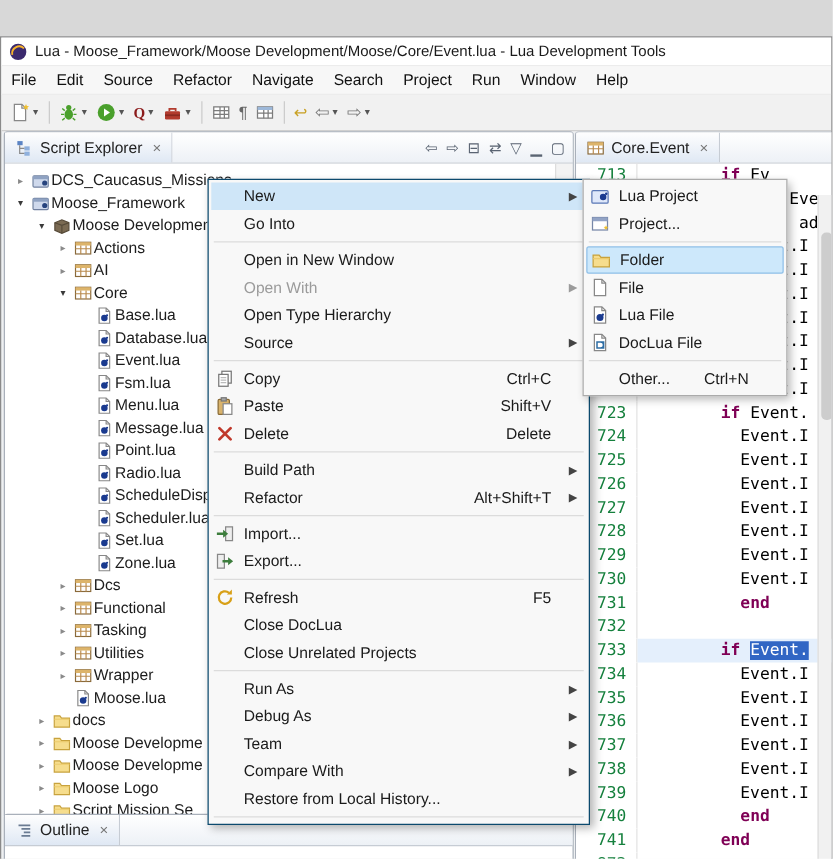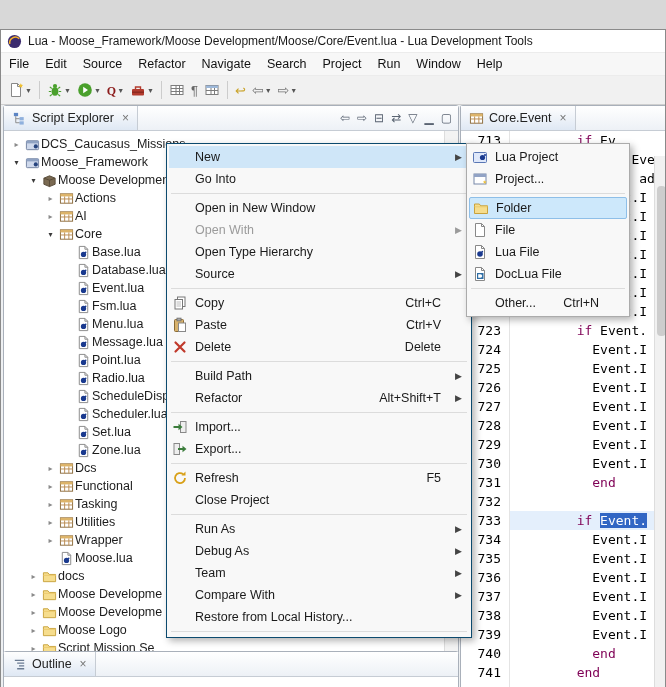--- a/index.html
+++ b/index.html
@@ -32,24 +32,24 @@
   .tree-row{height:18px;display:flex;align-items:center;white-space:nowrap;}
   .chev{width:13px;text-align:center;font-size:8px;color:#8a8a8a;flex:0 0 13px;}
   .chev.exp{color:#3a3a3a;}
   .ticon{width:18px;flex:0 0 18px;display:flex;justify-content:center;}
   .ticon svg{width:15px;height:15px;display:block;}
   .tree-scrollbar{position:absolute;right:0;top:25px;bottom:0;width:13px;background:#f3f3f3;border-left:1px solid #dddddd;}
   .tree-scrollbar .thumb{position:absolute;left:2px;right:2px;top:40px;height:190px;background:#cdcdcd;border-radius:4px;}
   
   .editor{position:absolute;left:0;top:25px;right:0;bottom:0;background:#ffffff;overflow:hidden;font-family:"DejaVu Sans Mono",monospace;font-size:13px;}
   .code-line{display:flex;height:19px;line-height:19px;}
-  .ln{width:40px;flex:0 0 40px;text-align:right;padding-right:8px;color:#000000;background:#ffffff;border-right:1px solid #e4e4e4;user-select:none;}
+  .ln{width:40px;flex:0 0 40px;text-align:right;padding-right:8px;color:#15803d;background:#ffffff;border-right:1px solid #e4e4e4;user-select:none;}
   .ct{white-space:pre;padding-left:4px;flex:1;color:#000;}
   .ct.current{background:var(--linehl,#e4effc);}
-  .kw{color:var(--kw,#7f0055);font-weight:normal;}
+  .kw{color:var(--kw,#7f0055);font-weight:bold;}
   .sel{background:var(--selbg,#3166c4);color:#ffffff;}
   .editor-scrollbar{position:absolute;right:0;top:25px;bottom:0;width:13px;background:#f1f1f1;border-left:1px solid #dddddd;}
   .editor-scrollbar .thumb{position:absolute;left:2px;right:2px;top:30px;height:150px;background:#cdcdcd;border-radius:4px;}
   
   .context-menu{position:absolute;left:165px;top:113px;width:300px;background:#f8f8f8;border:1px solid #0c4a6e;box-shadow:3px 3px 7px rgba(0,0,0,0.3);padding:2px;z-index:50;font-size:12.5px;color:#1a1a1a;}
   .submenu{position:absolute;left:465px;top:113px;width:158px;background:#f8f8f8;border:1px solid #ababab;box-shadow:3px 3px 7px rgba(0,0,0,0.3);padding:2px;z-index:60;font-size:12.5px;color:#1a1a1a;text-align:right;}
   .menu-item{height:22px;display:flex;align-items:center;}
   .menu-item.hl{background:var(--menuhl,#cfe6f8);}
   .menu-item.hl2{background:#cde8fb;border:1px solid #8ebfe8;height:20px;border-radius:2px;}
   .menu-item.disabled{color:#9b9b9b;}
@@ -740,21 +740,21 @@
       </div>
       <div class="menu-item">
         <span class="mi-icon">
           <svg viewBox="0 0 16 16">
             <rect x="2.5" y="2.5" width="9" height="12" rx="1" fill="#d9b36c" stroke="#8a6b35"></rect>
             <rect x="5" y="1.2" width="4" height="2.6" fill="#a8a8a8" stroke="#777"></rect>
             <rect x="6.5" y="6" width="7" height="8.5" fill="#fff" stroke="#888"></rect>
           </svg>
         </span>
         <span class="mi-label">Paste</span>
-        <span class="mi-shortcut">Ctrl+V</span>
+        <span class="mi-shortcut">Shift+V</span>
         <span class="mi-arrow"></span>
       </div>
       <div class="menu-item">
         <span class="mi-icon">
           <svg viewBox="0 0 16 16">
             <path d="M3.5 3.5l9 9M12.5 3.5l-9 9" stroke="#c0392b" stroke-width="2.2" stroke-linecap="round"></path>
           </svg>
         </span>
         <span class="mi-label">Delete</span>
         <span class="mi-shortcut">Delete</span>
@@ -803,21 +803,27 @@
             <path d="M13 8a5 5 0 1 1-1.8-3.8" fill="none" stroke="#d8a018" stroke-width="1.8"></path>
             <path d="M13.5 1.5v4h-4z" fill="#d8a018"></path>
           </svg>
         </span>
         <span class="mi-label">Refresh</span>
         <span class="mi-shortcut">F5</span>
         <span class="mi-arrow"></span>
       </div>
       <div class="menu-item">
         <span class="mi-icon"></span>
-        <span class="mi-label">Close Project</span>
+        <span class="mi-label">Close DocLua</span>
+        <span class="mi-shortcut"></span>
+        <span class="mi-arrow"></span>
+      </div>
+      <div class="menu-item">
+        <span class="mi-icon"></span>
+        <span class="mi-label">Close Unrelated Projects</span>
         <span class="mi-shortcut"></span>
         <span class="mi-arrow"></span>
       </div>
       <div class="menu-sep"></div>
       <div class="menu-item">
         <span class="mi-icon"></span>
         <span class="mi-label">Run As</span>
         <span class="mi-shortcut"></span>
         <span class="mi-arrow">▶</span>
       </div>

